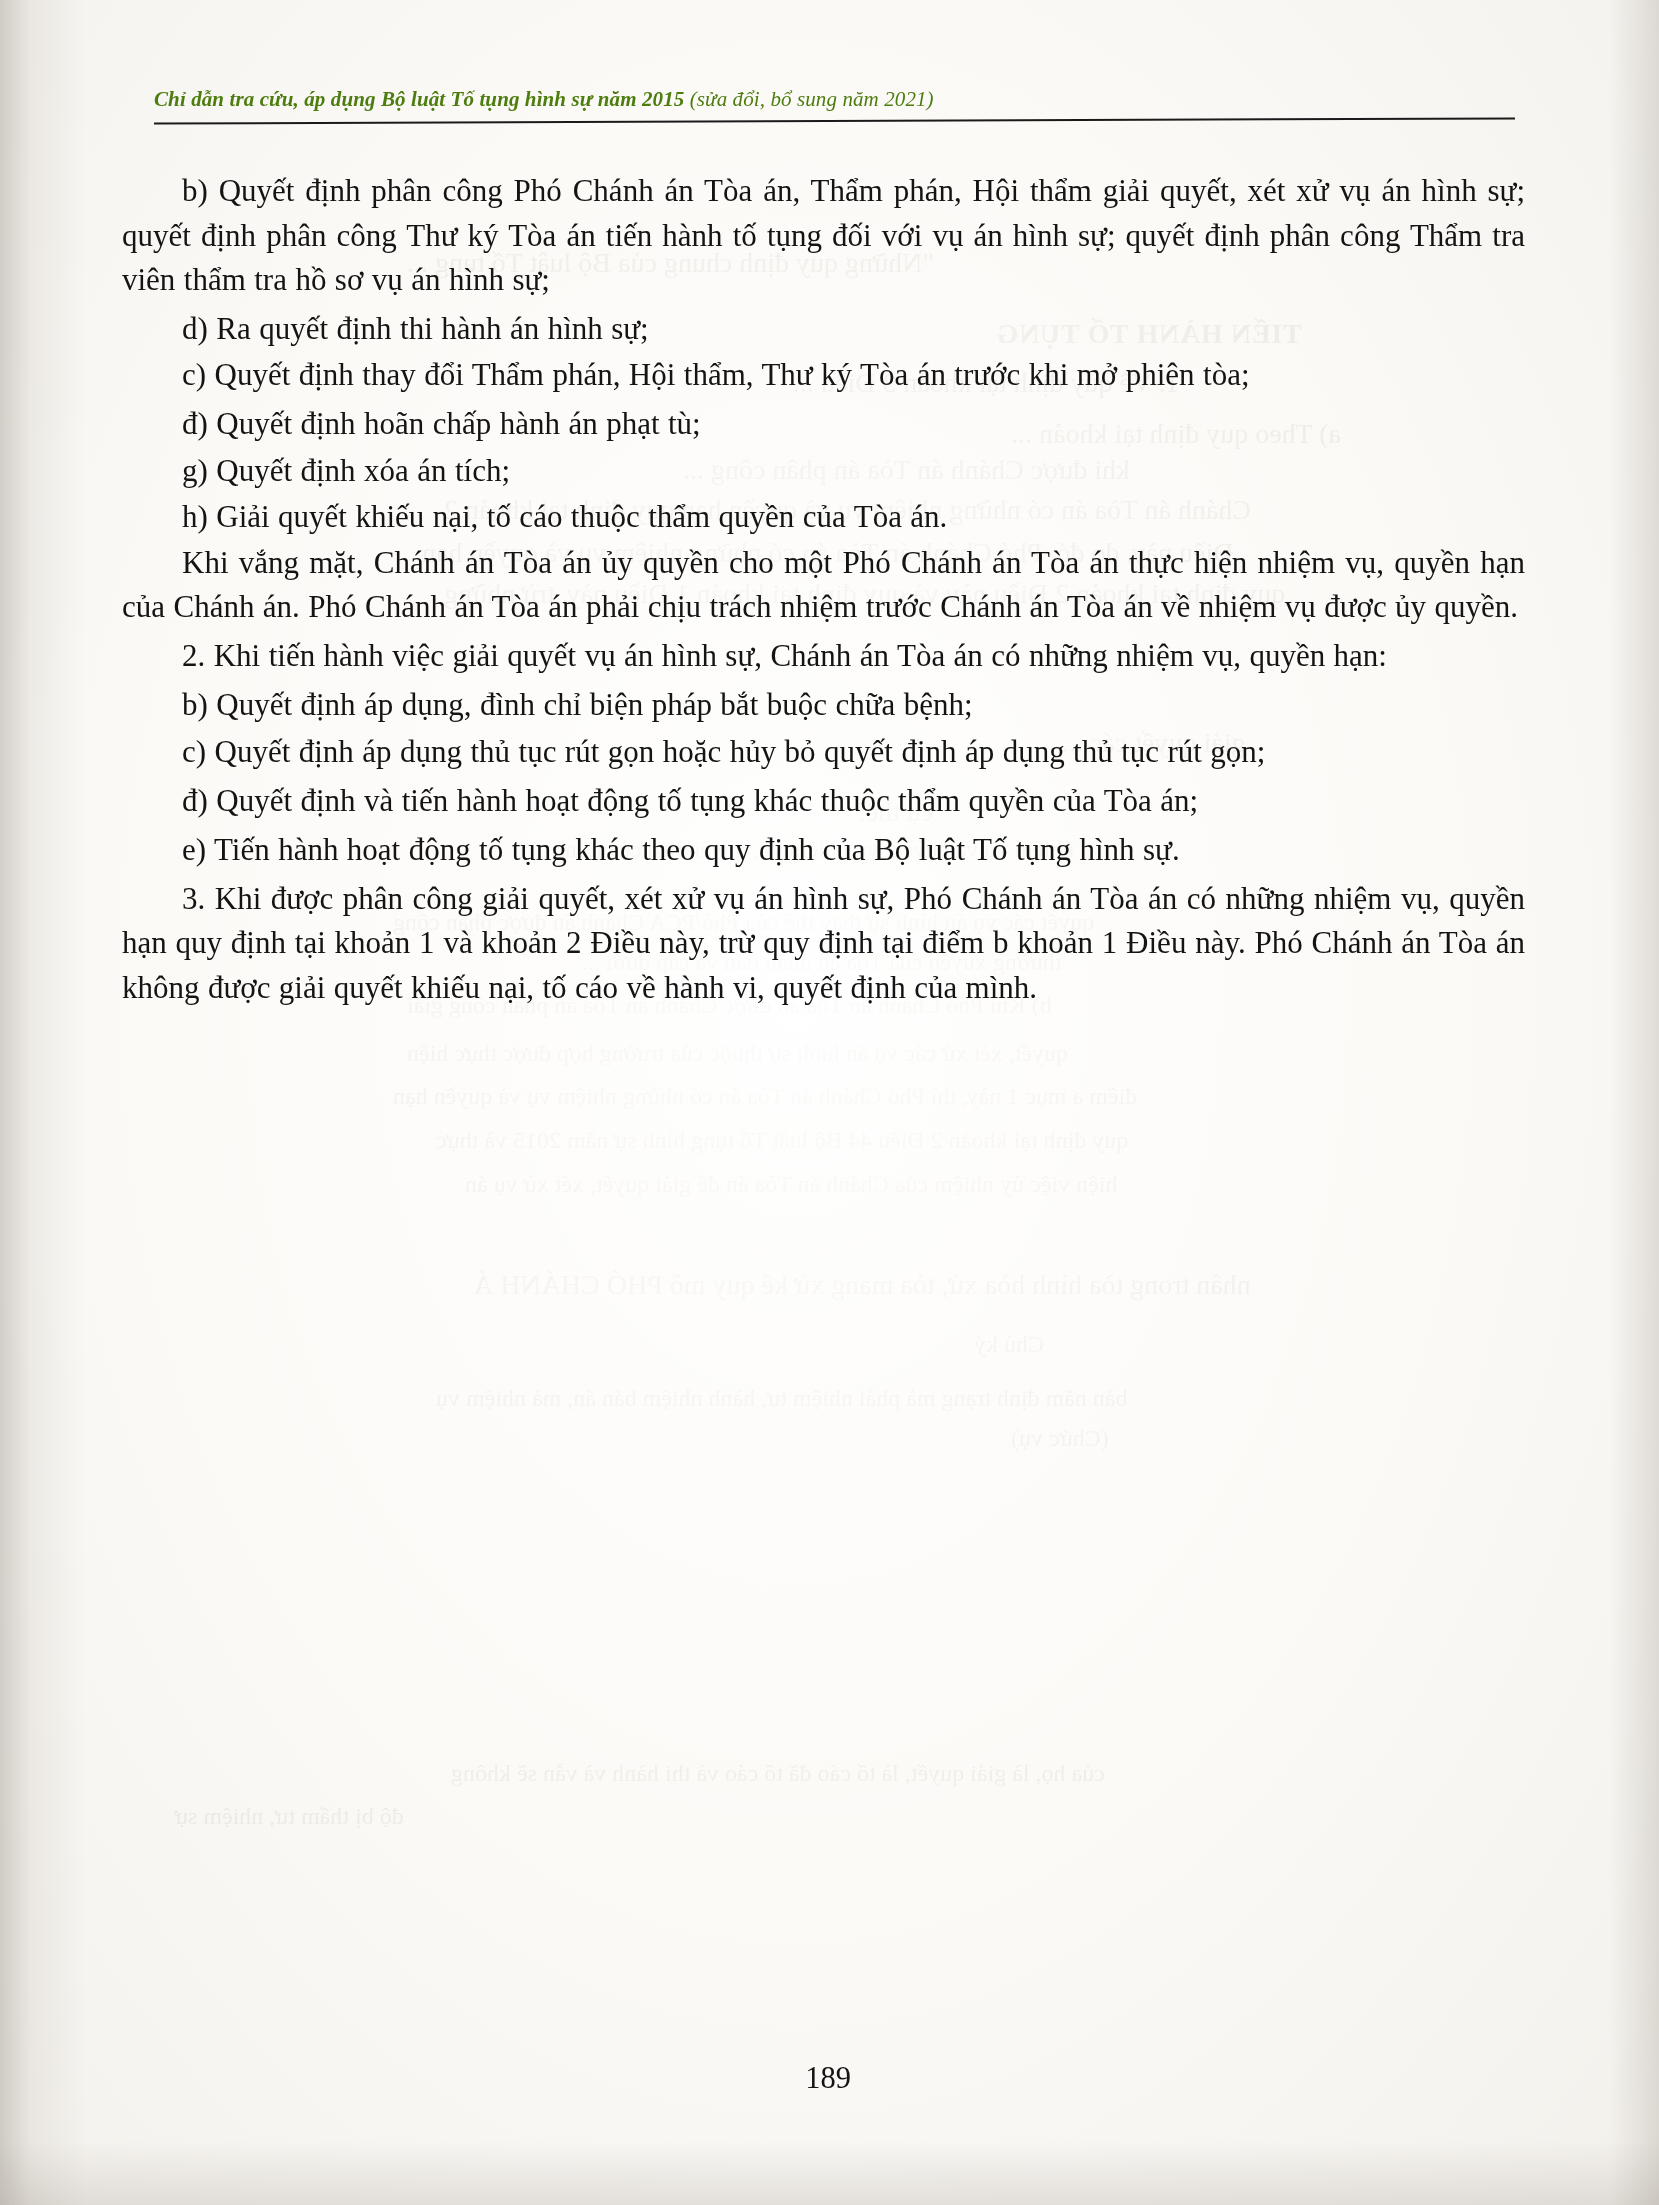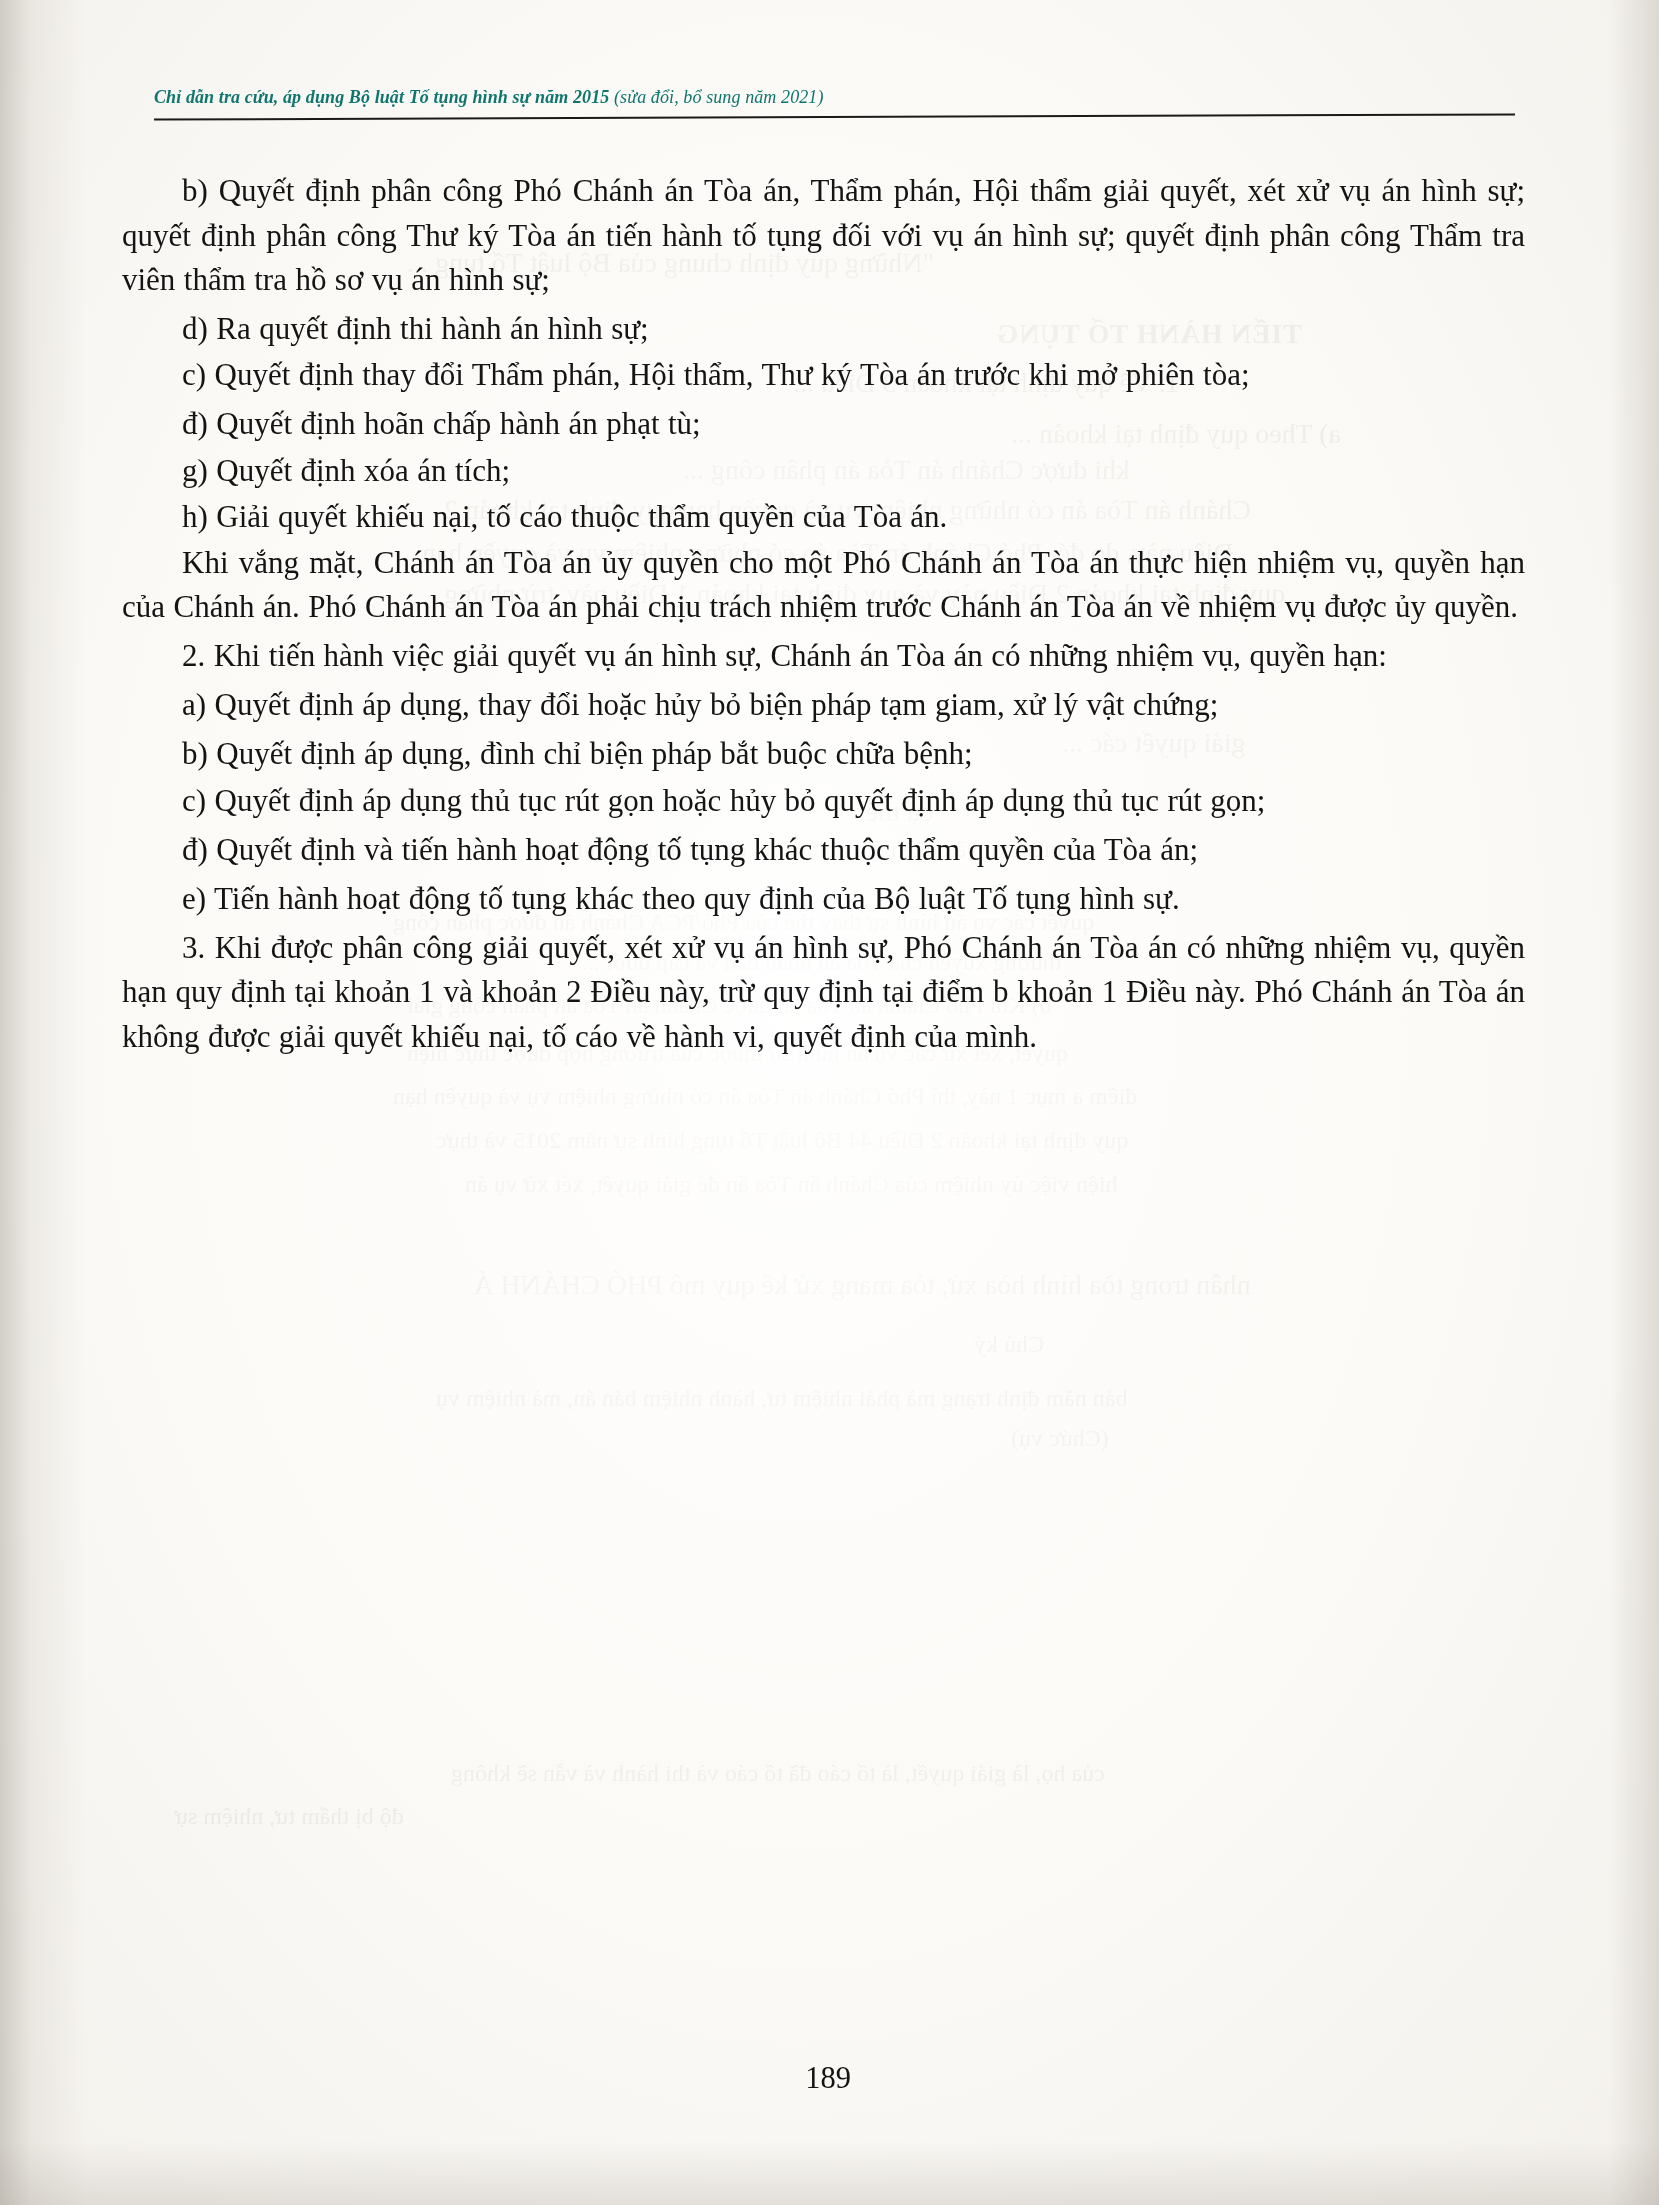--- a/index.html
+++ b/index.html
@@ -54,23 +54,23 @@
   }
 
   
   .header {
     position: absolute;
     left: 154px;
     top: 87px;
     width: 1360px;
   }
   .header-line-text {
-    font-size: 18px;
+    font-size: 21px;
     letter-spacing: 0.1px;
-    color: #0f766e;
+    color: #4d7c0f;
     white-space: nowrap;
   }
   .header-line-text .bold {
     font-weight: bold;
     font-style: italic;
   }
   .header-line-text .ital {
     font-style: italic;
   }
   .header-rule {
@@ -173,21 +173,20 @@
 
   <div class="body">
     <p class="para">b) Quyết định phân công Phó Chánh án Tòa án, Thẩm phán, Hội thẩm giải quyết, xét xử vụ án hình sự; quyết định phân công Thư ký Tòa án tiến hành tố tụng đối với vụ án hình sự; quyết định phân công Thẩm tra viên thẩm tra hồ sơ vụ án hình sự;</p>
     <p class="para tight">d) Ra quyết định thi hành án hình sự;</p>
     <p class="para">c) Quyết định thay đổi Thẩm phán, Hội thẩm, Thư ký Tòa án trước khi mở phiên tòa;</p>
     <p class="para tight">đ) Quyết định hoãn chấp hành án phạt tù;</p>
     <p class="para tight">g) Quyết định xóa án tích;</p>
     <p class="para tight">h) Giải quyết khiếu nại, tố cáo thuộc thẩm quyền của Tòa án.</p>
     <p class="para">Khi vắng mặt, Chánh án Tòa án ủy quyền cho một Phó Chánh án Tòa án thực hiện nhiệm vụ, quyền hạn của Chánh án. Phó Chánh án Tòa án phải chịu trách nhiệm trước Chánh án Tòa án về nhiệm vụ được ủy quyền.</p>
     <p class="para">2. Khi tiến hành việc giải quyết vụ án hình sự, Chánh án Tòa án có những nhiệm vụ, quyền hạn:</p>
-    <p class="para">a) Quyết định áp dụng, thay đổi hoặc hủy bỏ biện pháp tạm giam, xử lý vật chứng;</p>
     <p class="para tight">b) Quyết định áp dụng, đình chỉ biện pháp bắt buộc chữa bệnh;</p>
     <p class="para">c) Quyết định áp dụng thủ tục rút gọn hoặc hủy bỏ quyết định áp dụng thủ tục rút gọn;</p>
     <p class="para">đ) Quyết định và tiến hành hoạt động tố tụng khác thuộc thẩm quyền của Tòa án;</p>
     <p class="para">e) Tiến hành hoạt động tố tụng khác theo quy định của Bộ luật Tố tụng hình sự.</p>
     <p class="para">3. Khi được phân công giải quyết, xét xử vụ án hình sự, Phó Chánh án Tòa án có những nhiệm vụ, quyền hạn quy định tại khoản 1 và khoản 2 Điều này, trừ quy định tại điểm b khoản 1 Điều này. Phó Chánh án Tòa án không được giải quyết khiếu nại, tố cáo về hành vi, quyết định của mình.</p>
   </div>
 
   <div class="folio">189</div>
 
   <div class="left-shadow"></div>

